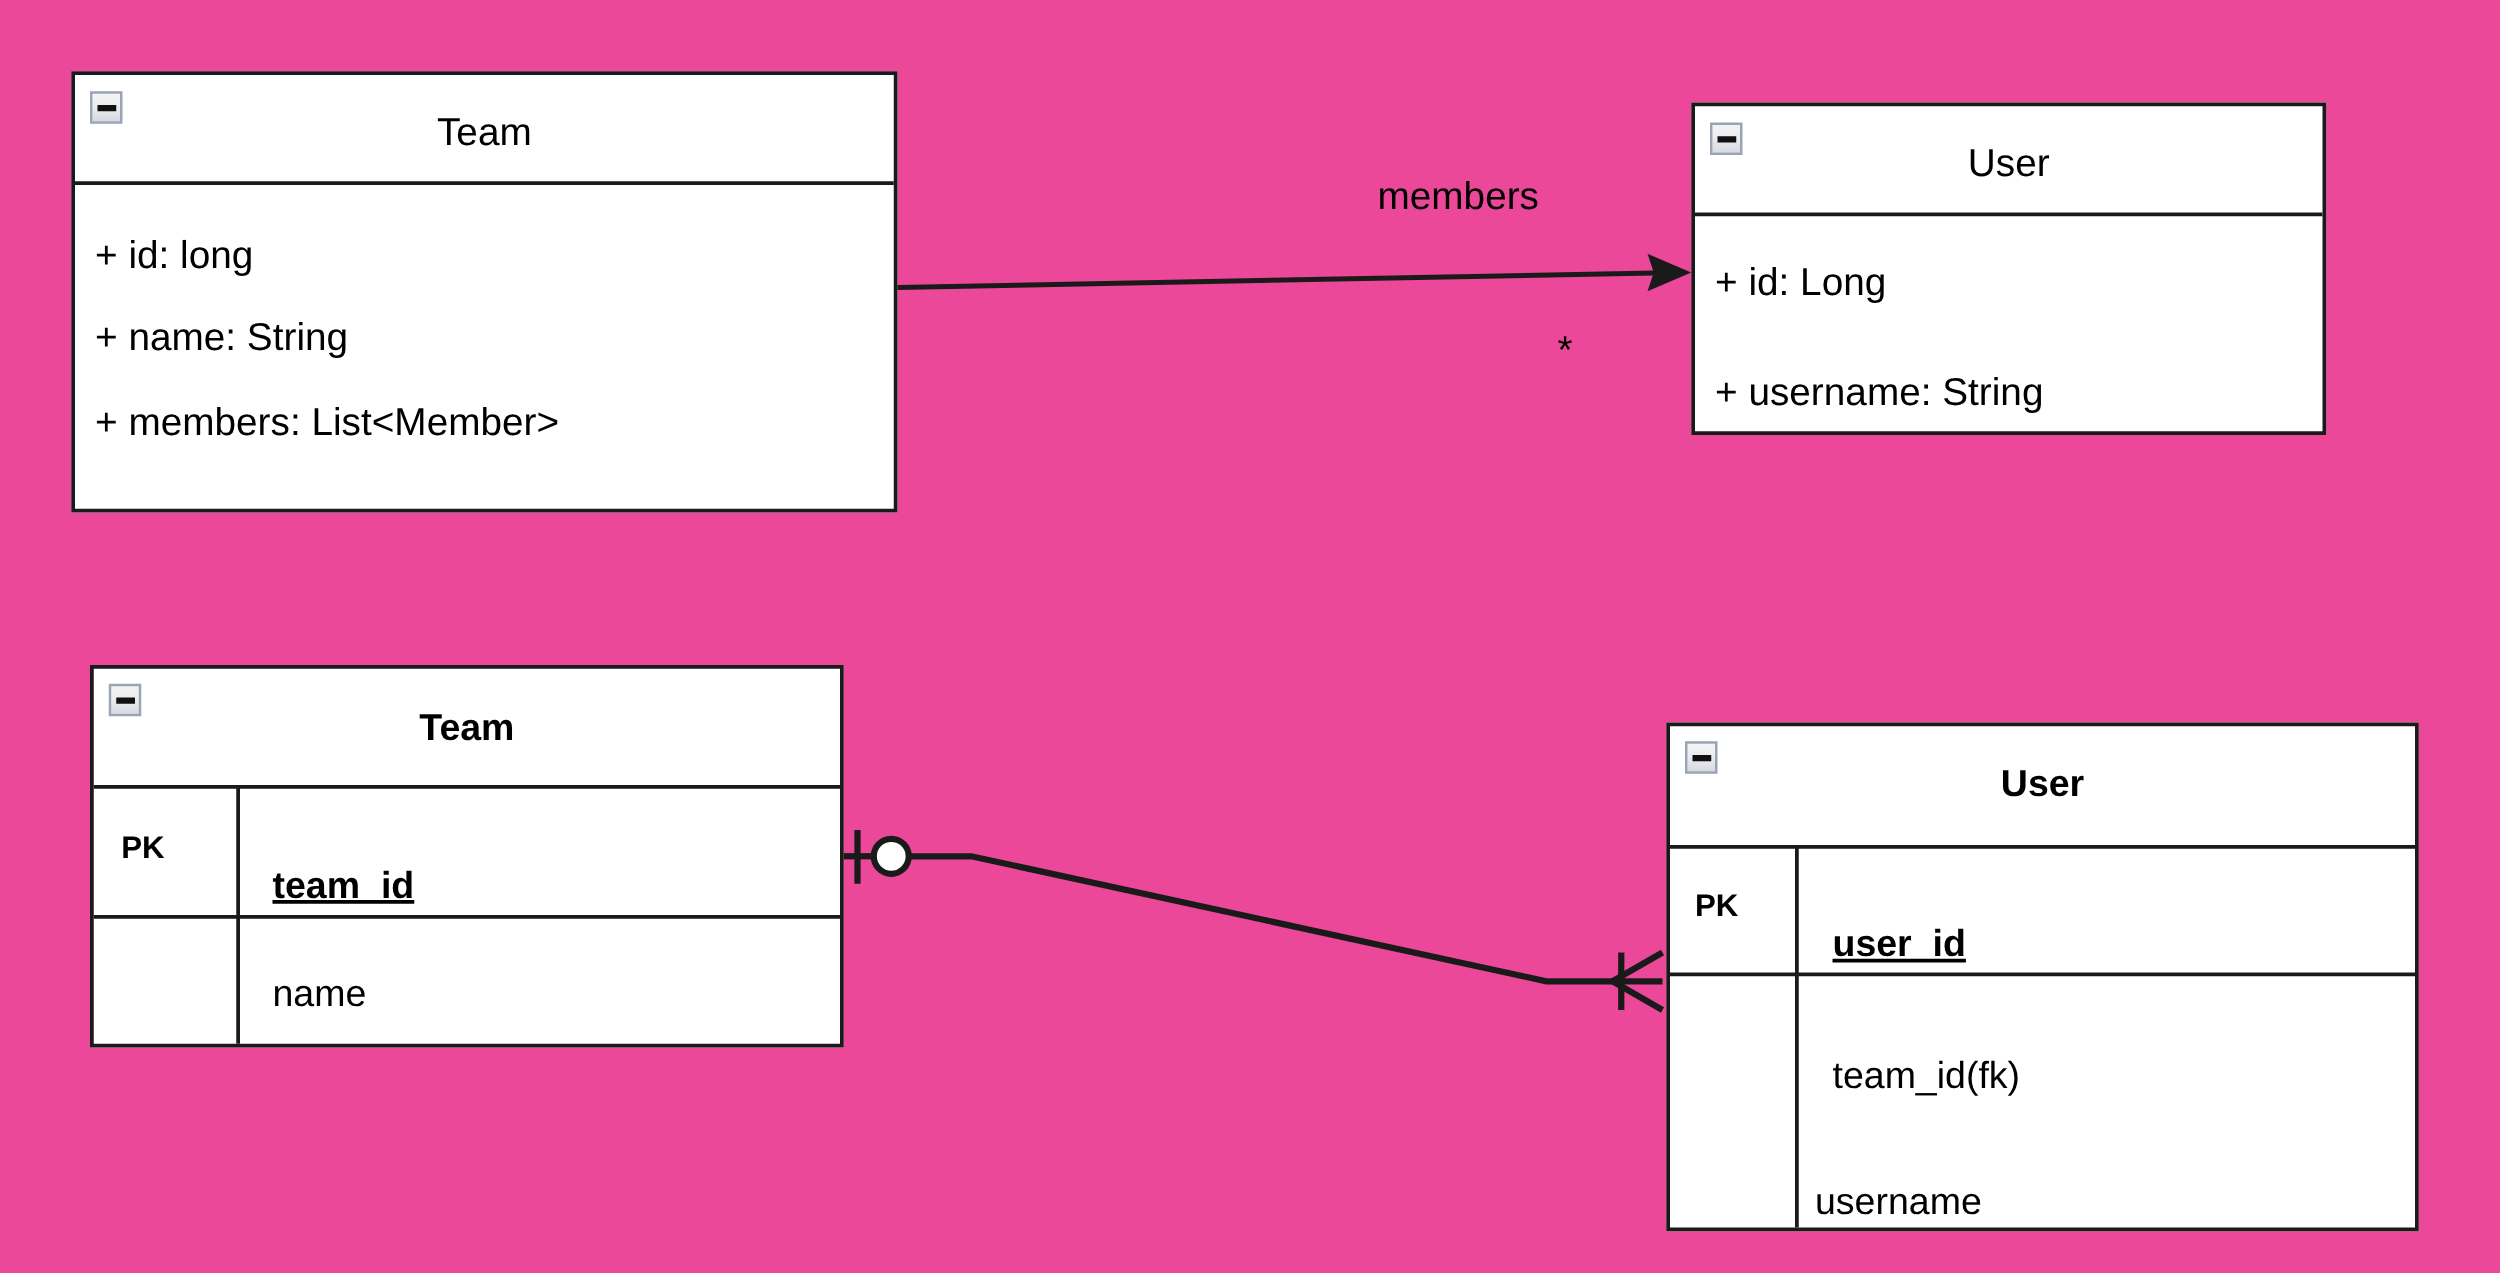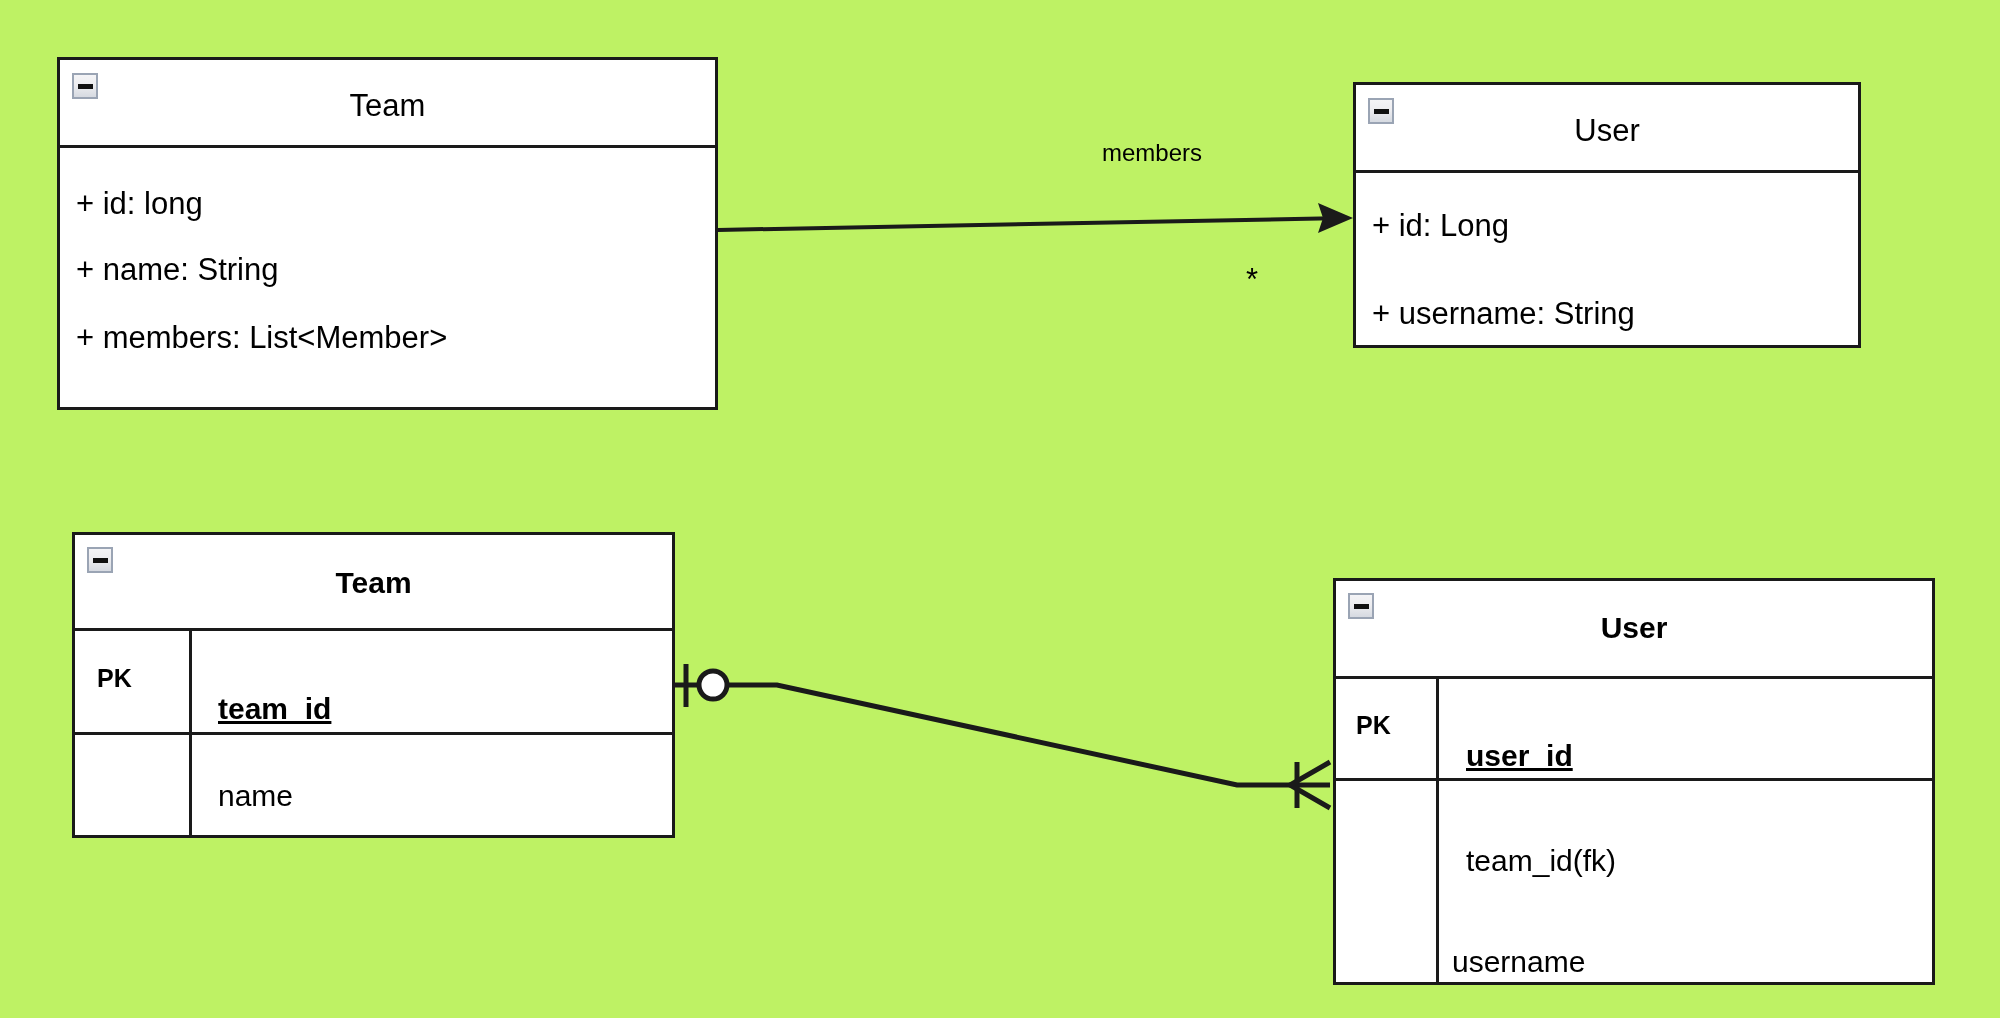--- a/index.html
+++ b/index.html
@@ -9,21 +9,21 @@
     background: #ffffff;
   }
   body {
     font-family: "Liberation Sans", sans-serif;
     color: #000000;
   }
   #canvas {
     position: relative;
     width: 2000px;
     height: 1018px;
-    background: #bef264;
+    background: #ec4899;
     overflow: hidden;
   }
 
   
   .box {
     position: absolute;
     box-sizing: border-box;
     background: #ffffff;
     border: 3px solid #1a1a1a;
   }
@@ -110,21 +110,21 @@
     margin-top: 28px;
   }
   .er-field.pk {
     font-weight: bold;
     text-decoration: underline;
   }
 
   
   .edge-label {
     position: absolute;
-    font-size: 24px;
+    font-size: 31px;
     line-height: 1;
     color: #000000;
     white-space: nowrap;
   }
   .multiplicity {
     position: absolute;
     font-size: 31px;
     line-height: 1;
     color: #000000;
     white-space: nowrap;

